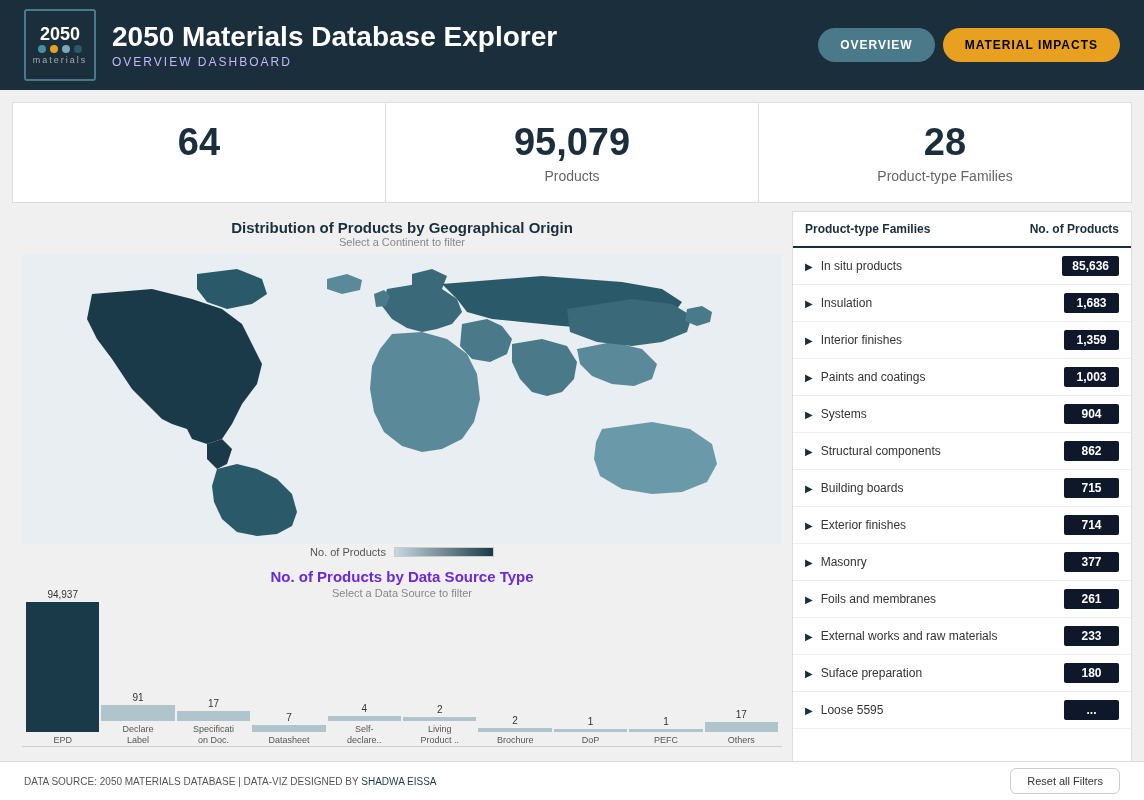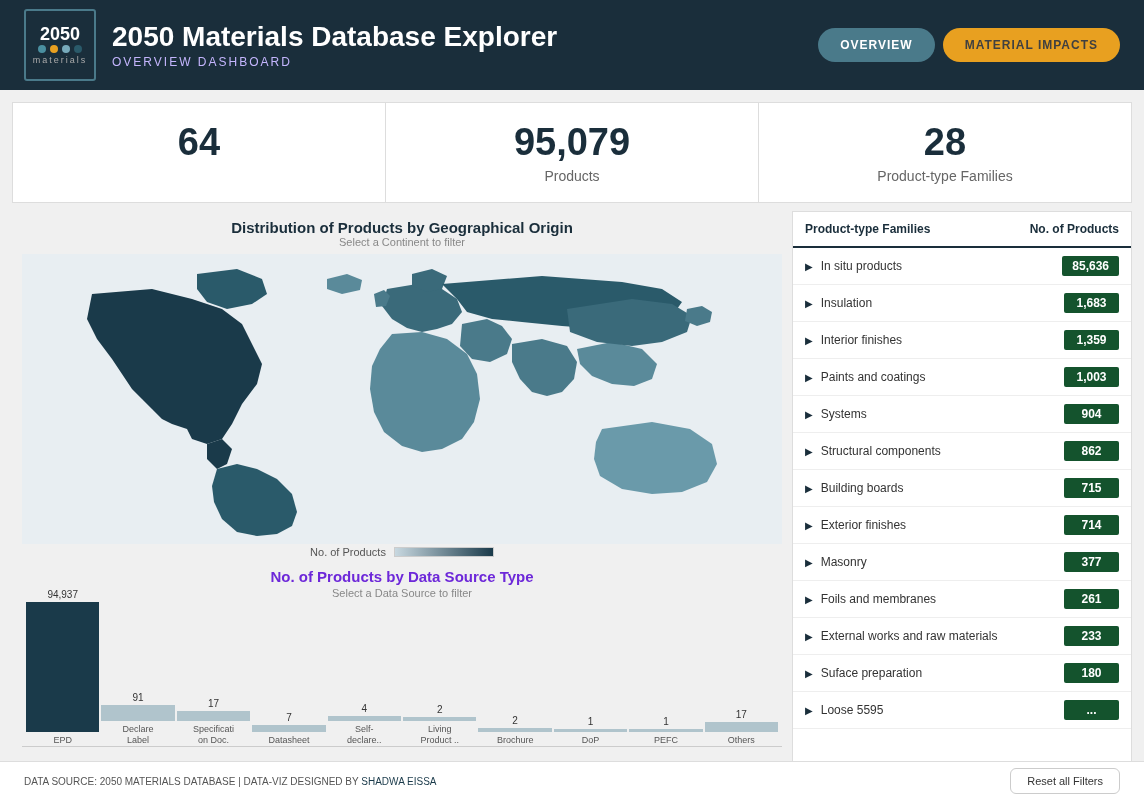--- a/index.html
+++ b/index.html
@@ -28,21 +28,21 @@
     .logo-dot { width: 8px; height: 8px; border-radius: 50%; }
     #logo-text { color: #aaa; font-size: 9px; letter-spacing: 2px; }
     #app-title { color: #fff; font-size: 28px; font-weight: bold; }
     #app-subtitle { color: #c4b5fd; font-size: 12px; letter-spacing: 2px; margin-top: 2px; }
     #header-nav { display: flex; gap: 8px; }
     .nav-btn {
       padding: 10px 22px; border-radius: 20px; font-size: 12px;
       font-weight: bold; letter-spacing: 1px; cursor: pointer; border: none;
     }
     .nav-btn.overview { background: #4a7a8a; color: #fff; }
-    .nav-btn.impacts { background: #e8a020; color: #404040; }
+    .nav-btn.impacts { background: #e8a020; color: #000000; }
 
     
     #stats-row {
       display: flex; background: #fff; border: 1px solid #ddd;
       margin: 12px 12px 0 12px;
     }
     .stat-box {
       flex: 1; text-align: center; padding: 18px 10px;
       border-right: 1px solid #ddd;
     }
@@ -110,21 +110,21 @@
     .table-row {
       display: flex; align-items: center; justify-content: space-between;
       padding: 8px 12px; border-bottom: 1px solid #eee;
       cursor: pointer;
     }
     .table-row-left { display: flex; align-items: center; gap: 8px; }
     .row-arrow { color: #1a2e3b; font-size: 10px; }
     .row-name { font-size: 12px; color: #333; }
     .row-count {
       font-size: 12px; font-weight: bold; color: #fff;
-      background: #14532d; padding: 3px 10px; min-width: 55px;
+      background: #0f172a; padding: 3px 10px; min-width: 55px;
       text-align: center; border-radius: 2px;
     }
 
     
     #footer {
       display: flex; align-items: center; justify-content: space-between;
       padding: 6px 24px; font-size: 10px; color: #555;
       background: #fff; border-top: 1px solid #ddd;
       position: absolute; bottom: 0; left: 0; right: 0;
     }

